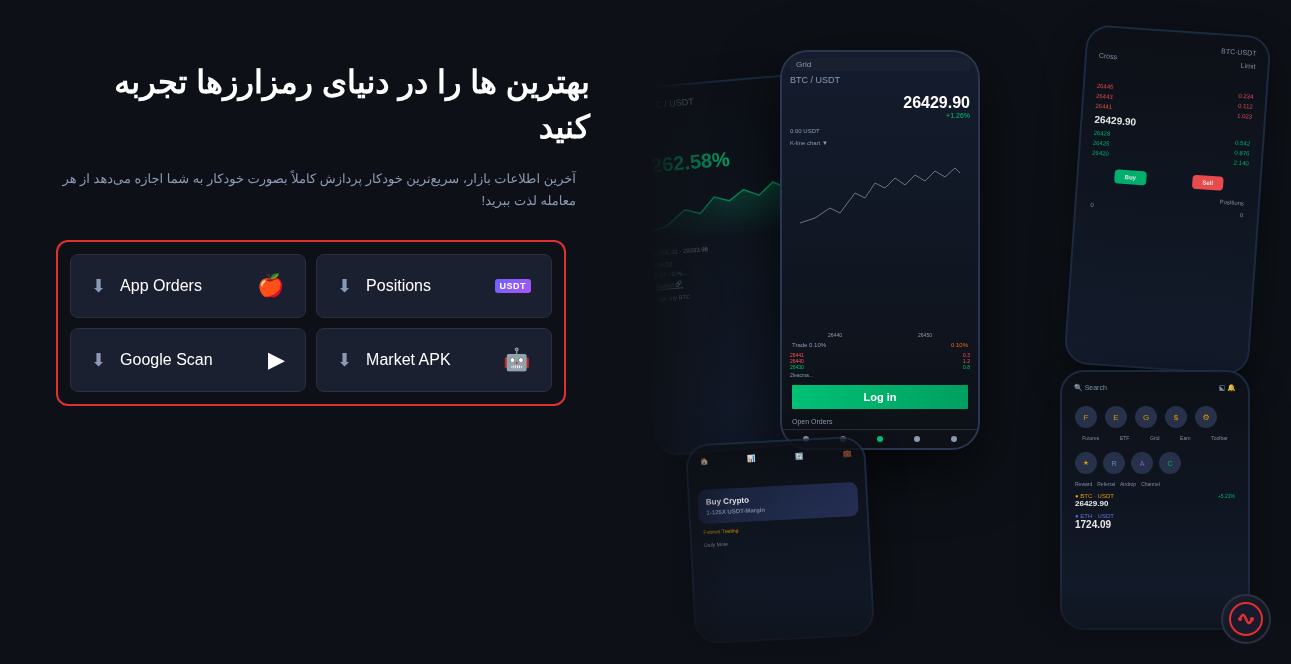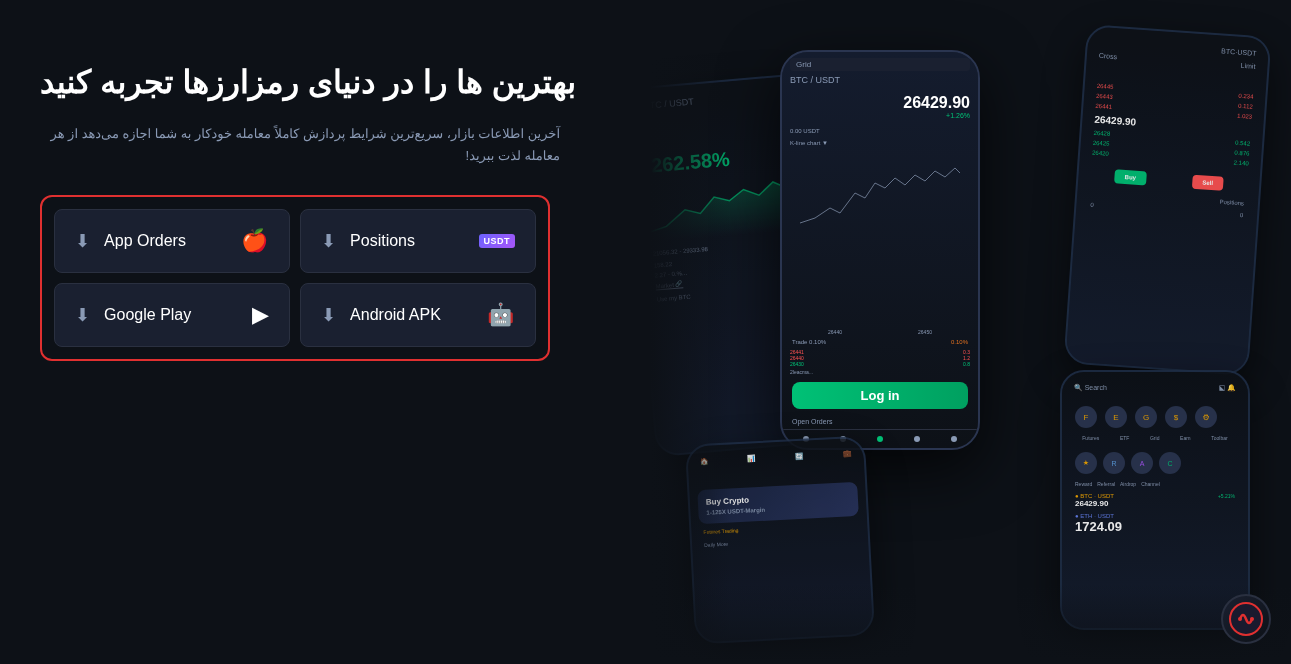--- a/index.html
+++ b/index.html
@@ -19,21 +19,21 @@
       height: 100%;
       position: relative;
     }
 
     
     .left-panel {
       width: 650px;
       display: flex;
       flex-direction: column;
       align-items: flex-end;
-      padding: 40px 60px 40px 40px;
+      padding: 40px 60px 40px 56px;
       direction: rtl;
       z-index: 2;
     }
 
     .headline {
       font-size: 32px;
       font-weight: 700;
       color: #ffffff;
       text-align: right;
       line-height: 1.4;
@@ -172,25 +172,25 @@
       position: relative;
     }
 
     .chart-line {
       width: 100%;
       height: 80px;
     }
 
     .login-btn-phone {
       background: linear-gradient(90deg, #00c176, #00a060);
-      border-radius: 8px;
+      border-radius: 1px;
       text-align: center;
       padding: 6px;
       margin: 5px 10px;
-      font-size: 13px;
+      font-size: 11px;
       color: white;
       font-weight: 600;
     }
 
     .open-orders-text {
       font-size: 7px;
       color: #8a9ab5;
       padding: 4px 10px;
     }
 
@@ -429,46 +429,46 @@
       pointer-events: none;
     }
   </style>
 </head>
 <body>
 
 <div class="main-container">
 
   <div class="left-panel">
     <h1 class="headline">بهترین ها را در دنیای رمزارزها تجربه کنید</h1>
-    <p class="subtitle">آخرین اطلاعات بازار، سریع‌ترین شرایط پردازش کاملاً معامله خودکار به شما اجازه می‌دهد از هر معامله لذت ببرید!</p>
+    <p class="subtitle">آخرین اطلاعات بازار، سریع‌ترین خودکار پردازش کاملاً بصورت خودکار به شما اجازه می‌دهد از هر معامله لذت ببرید!</p>
 
     <div class="download-grid-wrapper">
       <div class="download-grid">
 
         <a class="download-btn" href="#">
           <span class="download-icon">⬇</span>
           <span class="btn-label">Positions</span>
           <span class="beta-badge">USDT</span>
         </a>
 
         <a class="download-btn" href="#">
           <span class="download-icon">⬇</span>
           <span class="btn-label">App Orders</span>
           <span class="btn-icon">🍎</span>
         </a>
 
         <a class="download-btn" href="#">
           <span class="download-icon">⬇</span>
-          <span class="btn-label">Android APK</span>
+          <span class="btn-label">Market APK</span>
           <span class="android-icon">🤖</span>
         </a>
 
         <a class="download-btn" href="#">
           <span class="download-icon">⬇</span>
-          <span class="btn-label">Google Play</span>
+          <span class="btn-label">Google Scan</span>
           <span class="btn-icon">▶</span>
         </a>
 
 
       </div>
     </div>
   </div>
 
   <div class="right-panel">
 
@@ -646,21 +646,21 @@
               <div style="font-size:6px;color:#f0a500;">● BTC · USDT</div>
               <div style="font-size:8px;color:#ffffff;font-weight:700;">26429.90</div>
             </div>
             <div style="text-align:right;">
               <div style="font-size:5px;color:#00c176;">+5.21%</div>
             </div>
           </div>
           <div style="display:flex;justify-content:space-between;padding:2px 5px;">
             <div>
               <div style="font-size:6px;color:#627eea;">● ETH · USDT</div>
-              <div style="font-size:13px;color:#ffffff;font-weight:700;">1724.09</div>
+              <div style="font-size:10px;color:#ffffff;font-weight:700;">1724.09</div>
             </div>
           </div>
         </div>
       </div>
 
       <div class="phone-btm-left">
         <div class="phone-btm-left-screen">
           <div style="font-size:7px;color:#8a9ab5;padding:4px;display:flex;justify-content:space-between;">
             <span>🏠</span>
             <span>📊</span>

